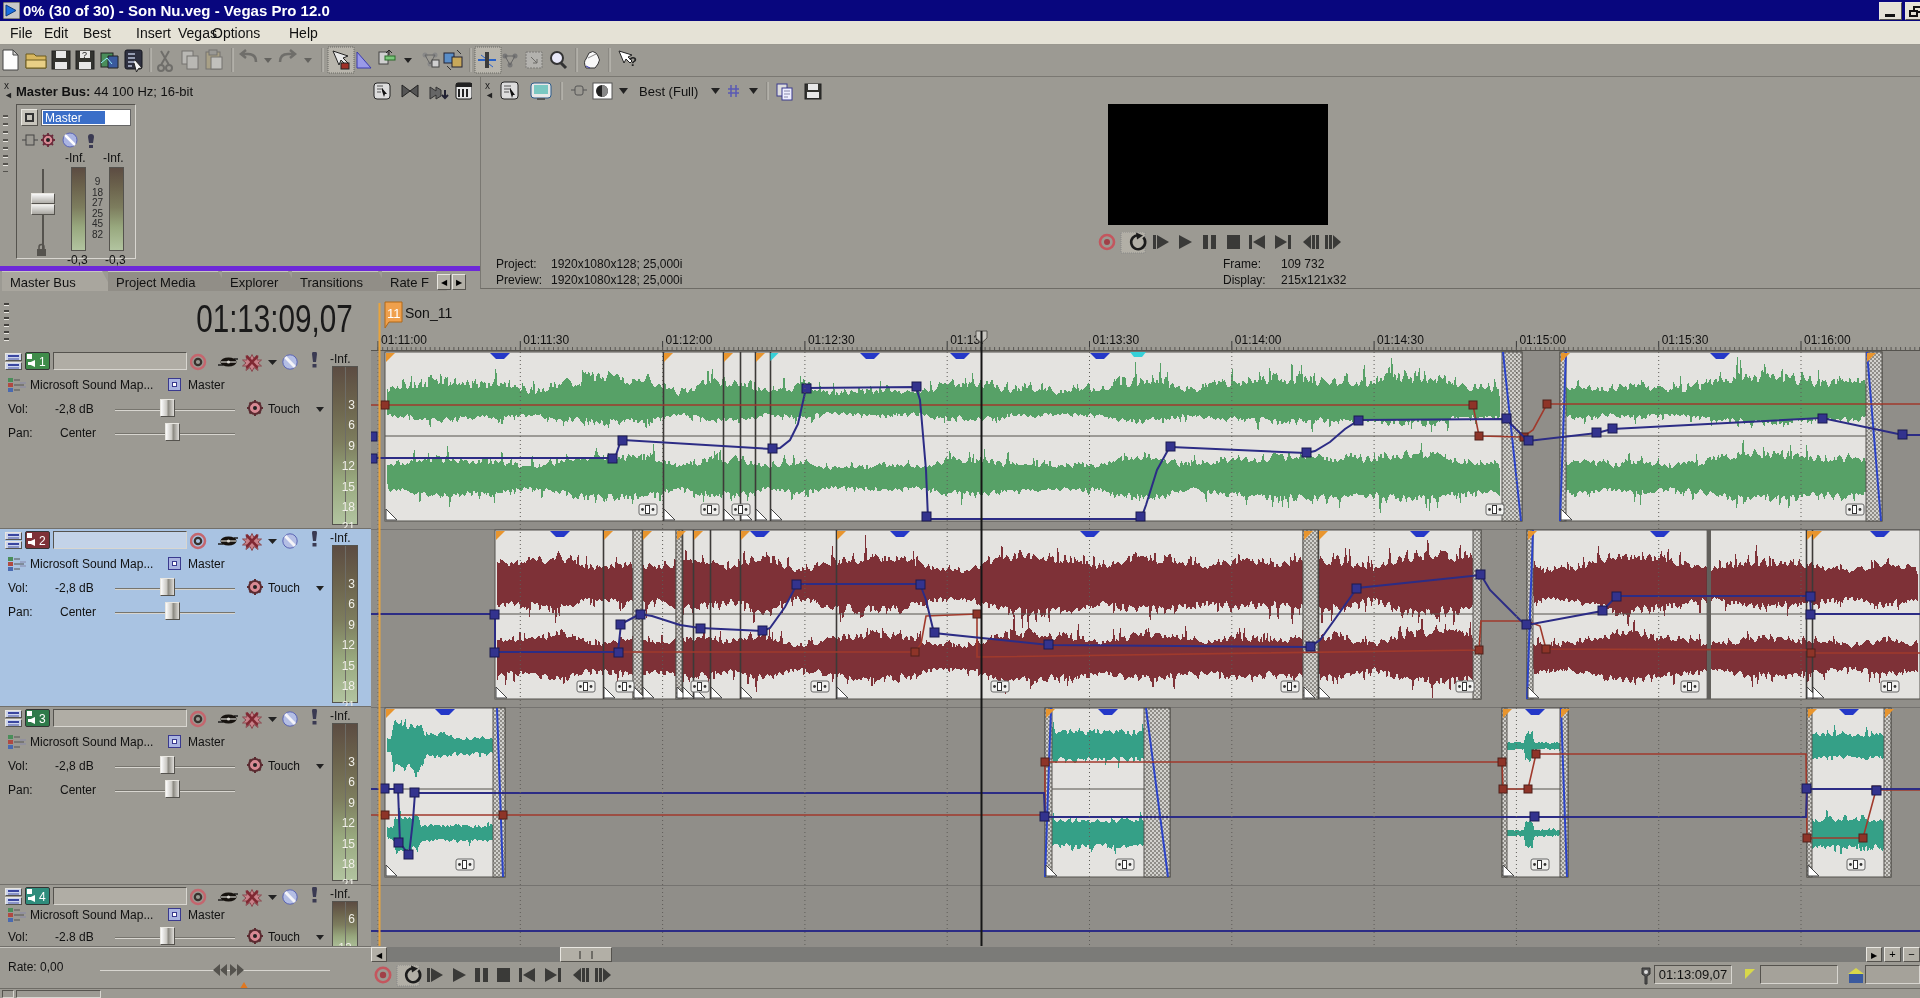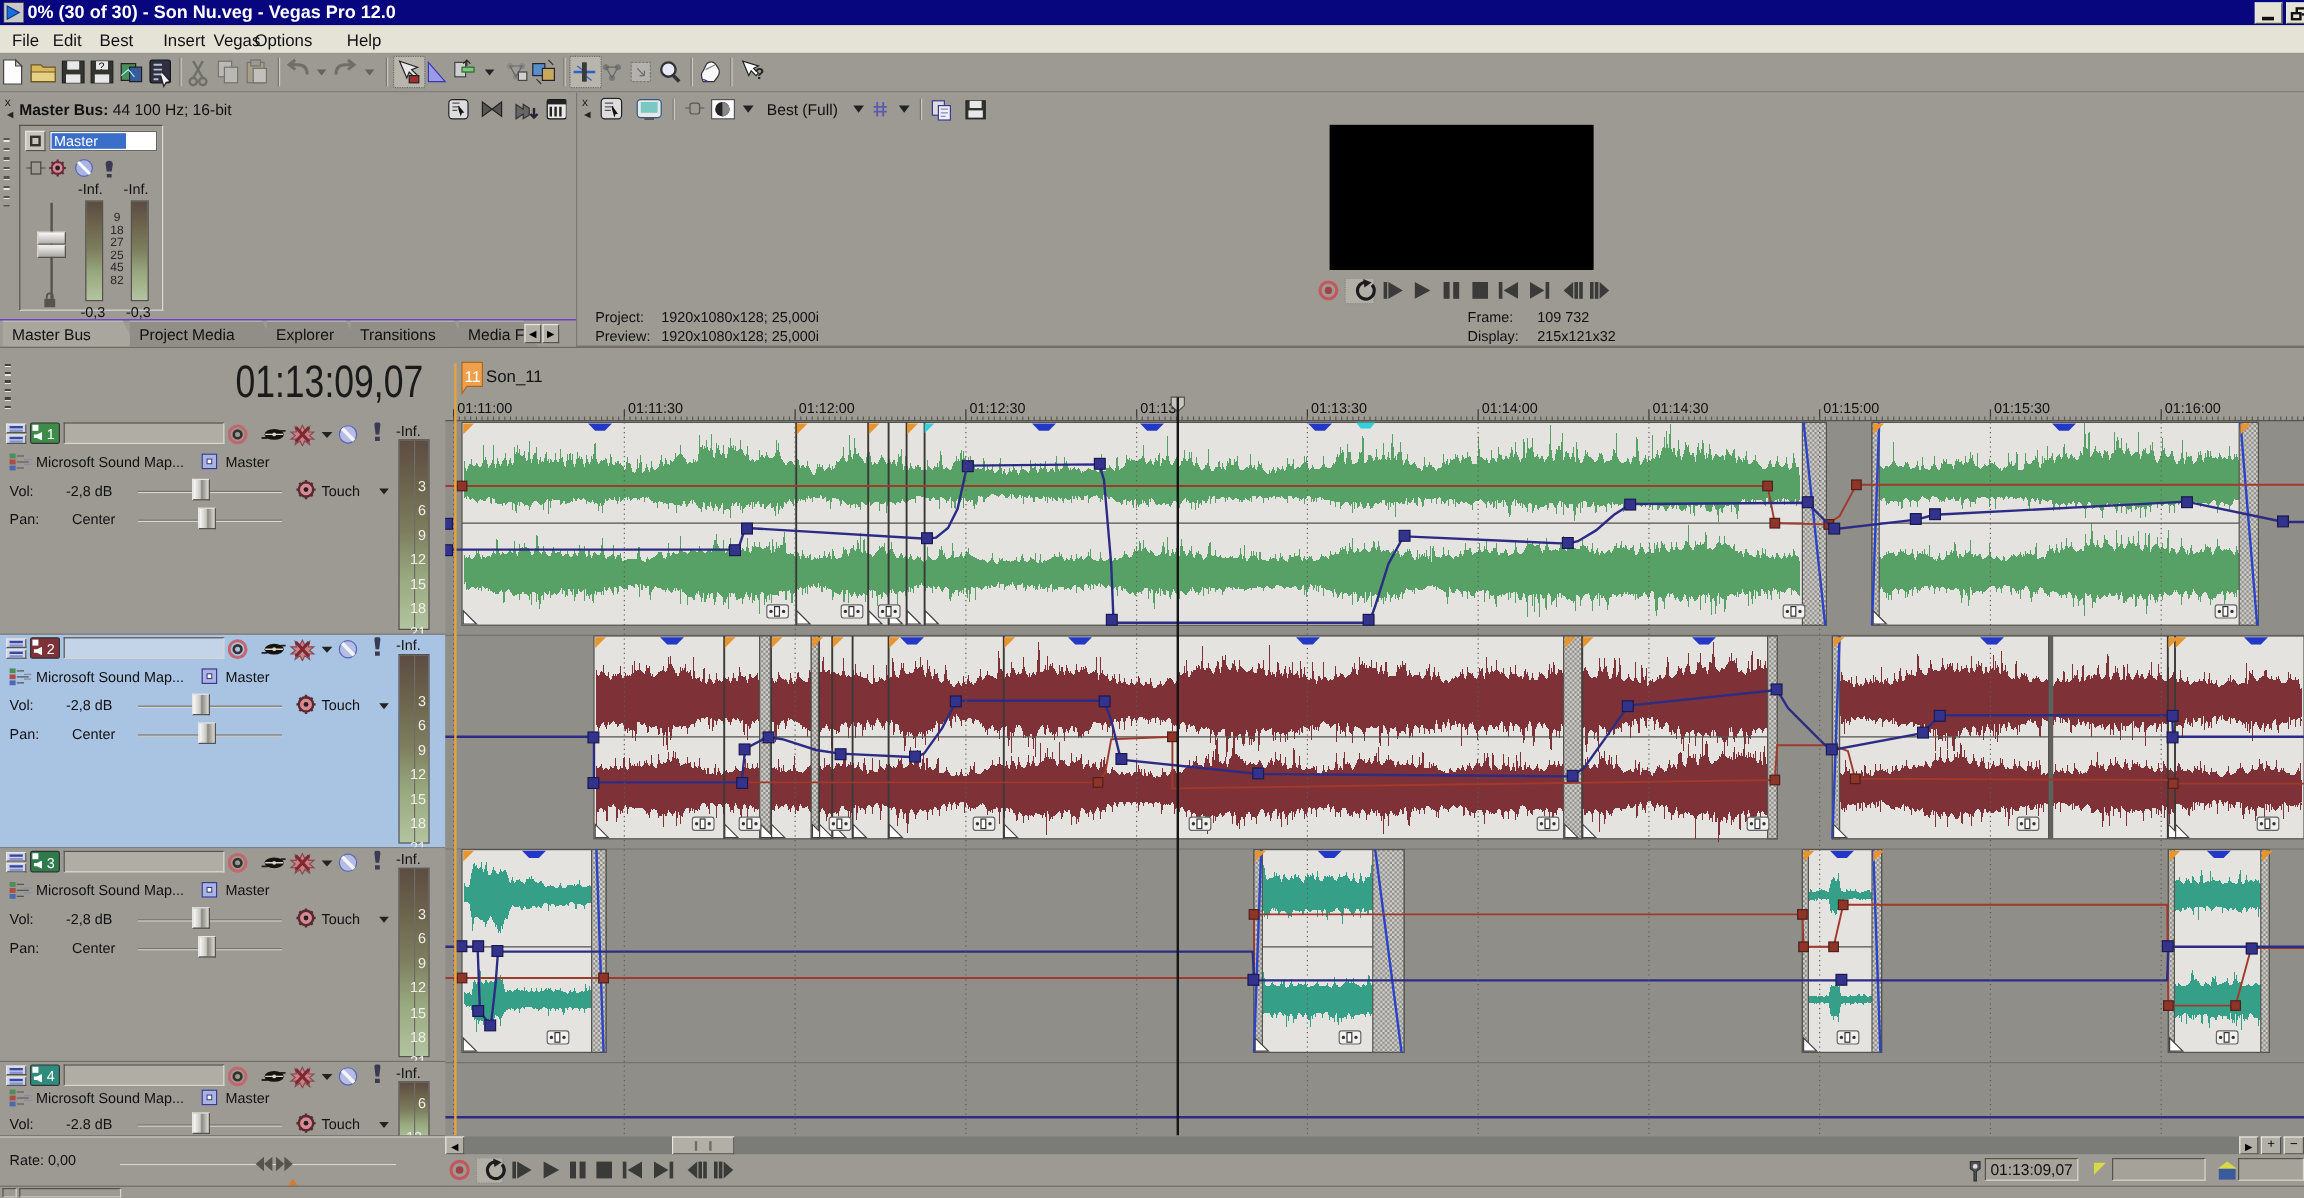--- a/index.html
+++ b/index.html
@@ -288,26 +288,26 @@
  </svg>
  <div class="abs txt" style="left:15px;top:180px">Project:</div>
  <div class="abs txt" style="left:70px;top:180px">1920x1080x128; 25,000i</div>
  <div class="abs txt" style="left:15px;top:196px">Preview:</div>
  <div class="abs txt" style="left:70px;top:196px">1920x1080x128; 25,000i</div>
  <div class="abs txt" style="left:742px;top:180px">Frame:</div>
  <div class="abs txt" style="left:800px;top:180px">109 732</div>
  <div class="abs txt" style="left:742px;top:196px">Display:</div>
  <div class="abs txt" style="left:800px;top:196px">215x121x32</div>
 </div>
-<div class="abs" style="left:0;top:266px;width:480px;height:23px;background:#9c9a93;border-top:1px solid #6d28d9">
+<div class="abs" style="left:0;top:266px;width:480px;height:23px;background:#9c9a93;border-top:5px solid #6d28d9">
 <div class="abs" style="left:2px;top:0;width:114px;height:22px;background:#a9a69e;clip-path:polygon(0 0,100px 0,112px 100%,0 100%);border-top:1px solid #c8c6c0;padding:3px 0 0 8px;font-size:13px;color:#111;">Master Bus</div>
     <div class="abs" style="left:108px;top:0;width:124px;height:22px;background:#918e87;clip-path:polygon(0 0,110px 0,122px 100%,0 100%);border-top:1px solid #c8c6c0;padding:3px 0 0 8px;font-size:13px;color:#111;">Project Media</div>
     <div class="abs" style="left:222px;top:0;width:80px;height:22px;background:#918e87;clip-path:polygon(0 0,66px 0,78px 100%,0 100%);border-top:1px solid #c8c6c0;padding:3px 0 0 8px;font-size:13px;color:#111;">Explorer</div>
     <div class="abs" style="left:292px;top:0;width:100px;height:22px;background:#918e87;clip-path:polygon(0 0,86px 0,98px 100%,0 100%);border-top:1px solid #c8c6c0;padding:3px 0 0 8px;font-size:13px;color:#111;">Transitions</div>
-    <div class="abs" style="left:382px;top:0;width:68px;height:22px;background:#918e87;clip-path:polygon(0 0,54px 0,66px 100%,0 100%);border-top:1px solid #c8c6c0;padding:3px 0 0 8px;font-size:13px;color:#111;">Media F</div>
+    <div class="abs" style="left:382px;top:0;width:68px;height:22px;background:#918e87;clip-path:polygon(0 0,54px 0,66px 100%,0 100%);border-top:1px solid #c8c6c0;padding:3px 0 0 8px;font-size:13px;color:#111;">Rate F</div>
  <div class="abs raised" style="left:437px;top:3px;width:14px;height:16px;background:#b2afa6;font-size:8px;text-align:center;padding-top:3px">◀</div>
  <div class="abs raised" style="left:452px;top:3px;width:14px;height:16px;background:#b2afa6;font-size:8px;text-align:center;padding-top:3px">▶</div>
  <div class="abs" style="left:0;top:22px;width:1920px;height:1px;background:#6e6c66"></div>
 </div>
 <div class="abs" style="left:0;top:291px;width:371px;height:59px;background:#9c9a93">
  <div class="abs" style="left:4px;top:10px;width:5px;height:42px;background:repeating-linear-gradient(#9c9a93 0 2px,#44423e 2px 4px,#e8e6e0 4px 5px,#9c9a93 5px 7px)"></div>
  <div class="abs" style="right:18px;top:7px;font-size:38px;color:#1a1a1a;transform:scaleX(0.78);transform-origin:100% 50%">01:13:09,07</div>
 </div>
 <div class="abs" style="left:0;top:350px;width:371px;height:598px;background:#9c9a93"></div>
 <div class="abs" style="left:0;top:350px;width:371px;height:179px;background:#9c9a93;border-bottom:1px solid #72706b;overflow:hidden">

